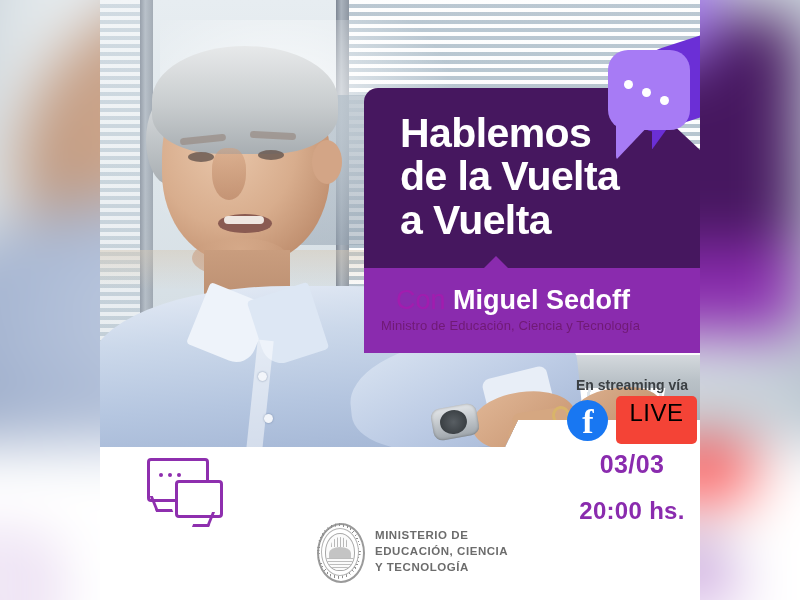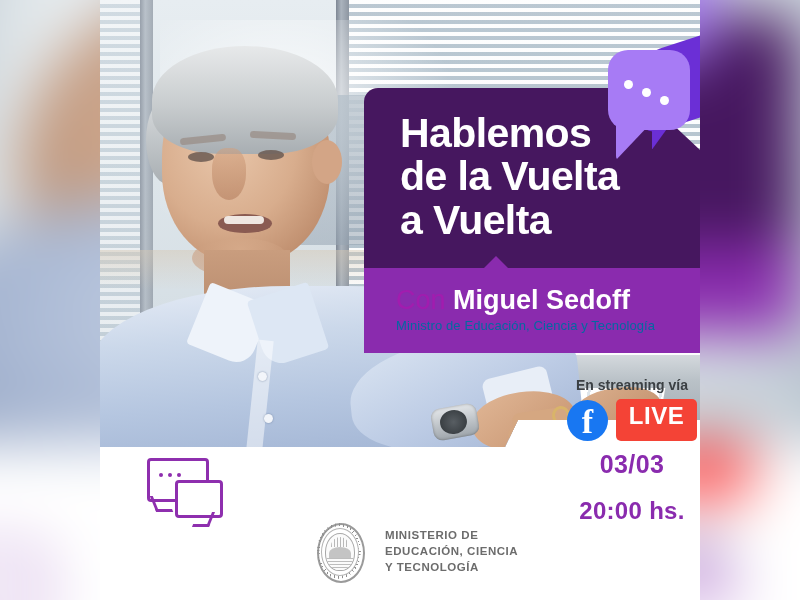--- a/index.html
+++ b/index.html
@@ -215,22 +215,22 @@
   .panel-mid{
     position:absolute;left:264px;top:268px;width:336px;height:85px;background:#8a2bae;
   }
   .con-line{
     position:absolute;left:296px;top:286px;width:310px;
     color:#ffffff;font-size:27px;line-height:1.1;white-space:nowrap;
   }
   .con-line .light{font-weight:300;color:#a21caf;}
   .con-line .bold{font-weight:700;color:#ffffff;}
   .role{
-    position:absolute;left:296px;top:318px;width:320px;
-    color:#0369a1;font-size:13px;font-weight:400;letter-spacing:.1px;white-space:nowrap;
+    position:absolute;left:281px;top:318px;width:320px;
+    color:#701a75;font-size:13px;font-weight:400;letter-spacing:.1px;white-space:nowrap;
   }
 
   
   .bubble3d{position:absolute;left:500px;top:28px;width:120px;height:120px;}
   .bubble3d .side{
     position:absolute;left:40px;top:14px;width:80px;height:82px;background:#6b2fd6;
     border-radius:20px;transform:skewY(-18deg);
   }
   .bubble3d .side-tail{
     position:absolute;left:52px;top:80px;width:34px;height:36px;background:#6b2fd6;
@@ -257,22 +257,22 @@
   }
   .fb-icon{
     width:41px;height:41px;border-radius:50%;background:#1877f2;position:relative;flex:0 0 auto;
   }
   .fb-icon .f{
     position:absolute;left:0;top:0;width:41px;height:41px;color:#ffffff;
     font-family:"Liberation Serif",serif;font-weight:700;font-size:34px;
     line-height:44px;text-align:center;
   }
   .live-badge{
-    background:#f44336;color:#ffffff;font-weight:700;font-size:24px;letter-spacing:.5px;
-    padding:4px 13px 13px;border-radius:5px;line-height:1.05;
+    background:#f44336;color:#000000;font-weight:400;font-size:24px;letter-spacing:.5px;
+    padding:4px 13px 19px;border-radius:5px;line-height:1.05;
   }
 
   
   .date-block{position:absolute;left:452px;top:450px;width:160px;text-align:center;}
   .date-day{color:#6f7478;font-size:22px;font-weight:400;line-height:1.12;}
   .date-num{color:#8a2bae;font-size:25px;font-weight:700;line-height:1.14;letter-spacing:.4px;}
   .date-time{color:#8a2bae;font-size:24px;font-weight:700;margin-top:18px;letter-spacing:.3px;}
 
   
   .note{position:absolute;left:45px;top:455px;width:420px;display:flex;gap:18px;align-items:flex-start;}
@@ -292,21 +292,21 @@
   .note-icon .b2tail{
     position:absolute;left:50px;top:54px;width:14px;height:12px;
     border-right:3px solid #8e2fae;border-bottom:3px solid #8e2fae;transform:skewX(-22deg);
   }
   .note-icon .b2mask{position:absolute;left:49px;top:52px;width:13px;height:5px;background:#ffffff;}
   .note-icon .dots{position:absolute;left:14px;top:15px;display:flex;gap:5px;}
   .note-icon .dots i{width:4px;height:4px;border-radius:50%;background:#8e2fae;display:block;}
   .note-text{color:#5e6367;font-size:21px;line-height:1.26;font-weight:400;}
 
   
-  .ministry{position:absolute;left:215px;top:521px;display:flex;align-items:center;gap:22px;}
+  .ministry{position:absolute;left:215px;top:521px;display:flex;align-items:center;gap:12px;}
   .crest{width:48px;height:60px;position:relative;flex:0 0 auto;}
   .crest .ring{
     position:absolute;left:2px;top:2px;width:44px;height:56px;border-radius:50%;
     border:2px solid #9a9a9a;
   }
   .crest .ring2{
     position:absolute;left:6px;top:7px;width:36px;height:46px;border-radius:50%;
     border:1px solid #b4b4b4;
   }
   .crest .inner{

